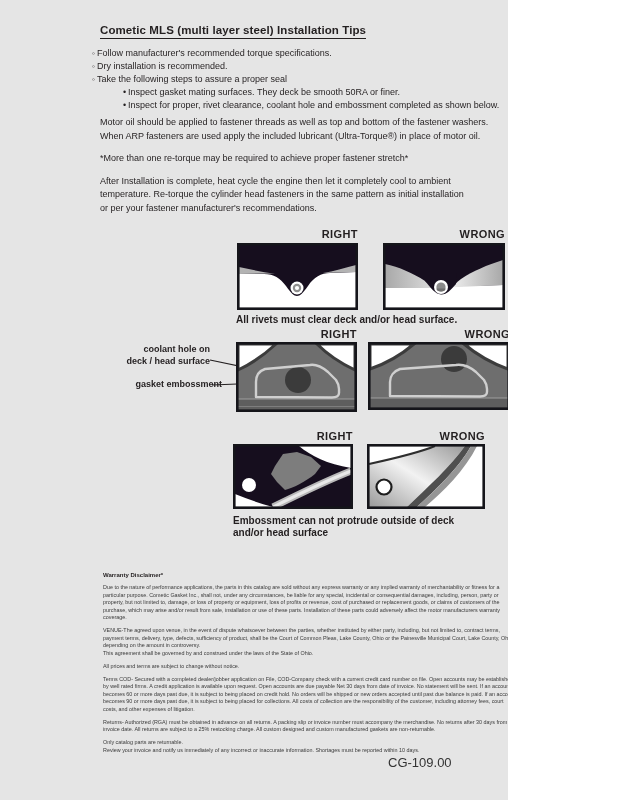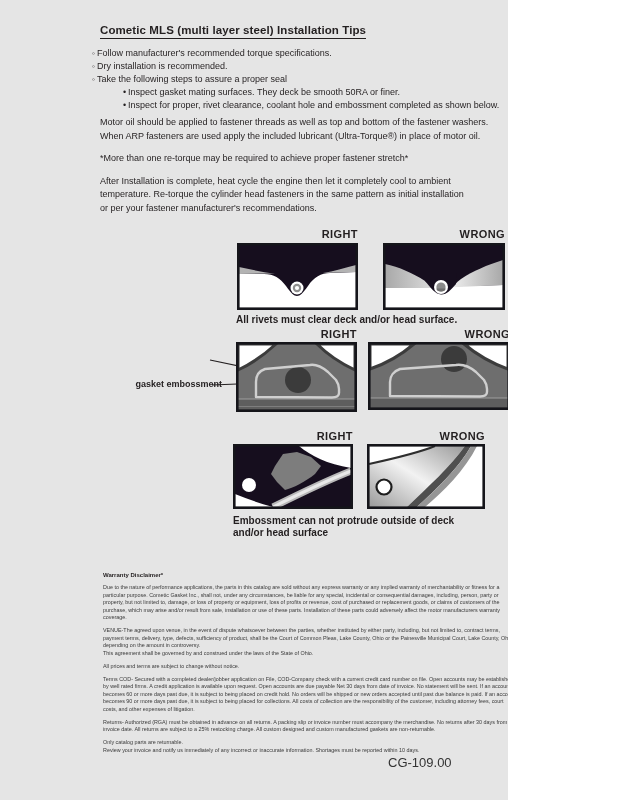--- a/index.html
+++ b/index.html
@@ -111,20 +111,22 @@
       <path d="M53.4,45.5 a4.6,3 0 0 0 9.2,0 z" fill="#6f6f6f"></path>
       <rect x="1.3" y="1.3" width="119.4" height="64.4" fill="none" stroke="#15151a" stroke-width="2.6"></rect>
     </svg>
   </div>
 
   <div class="dg-caption" style="left:236px;top:314px;width:280px;">All rivets must clear deck and/or head surface.</div>
 
   <div class="dg-label" style="left:236px;top:328px;width:121px;">RIGHT</div>
   <div class="dg-label" style="left:368px;top:328px;width:142px;">WRONG</div>
 
+  <div class="pointer-label" style="left:76px;top:344px;width:134px;">coolant hole on
+deck / head surface</div>
   <div class="pointer-label" style="left:88px;top:379px;width:134px;">gasket embossment</div>
   <svg class="leader-lines" viewBox="0 0 100 40">
     <line x1="2" y1="8" x2="89" y2="26" stroke="#231f20" stroke-width="1.2"></line>
     <line x1="4" y1="33" x2="55" y2="31" stroke="#231f20" stroke-width="1.2"></line>
   </svg>
 
   <div class="panel" style="left:236px;top:342px;width:121px;height:70px;">
     <svg viewBox="0 0 121 70">
       <rect x="0" y="0" width="121" height="70" fill="#6e6e6e"></rect>
       <rect x="2" y="57" width="117" height="11" fill="#5e5e5e"></rect>

